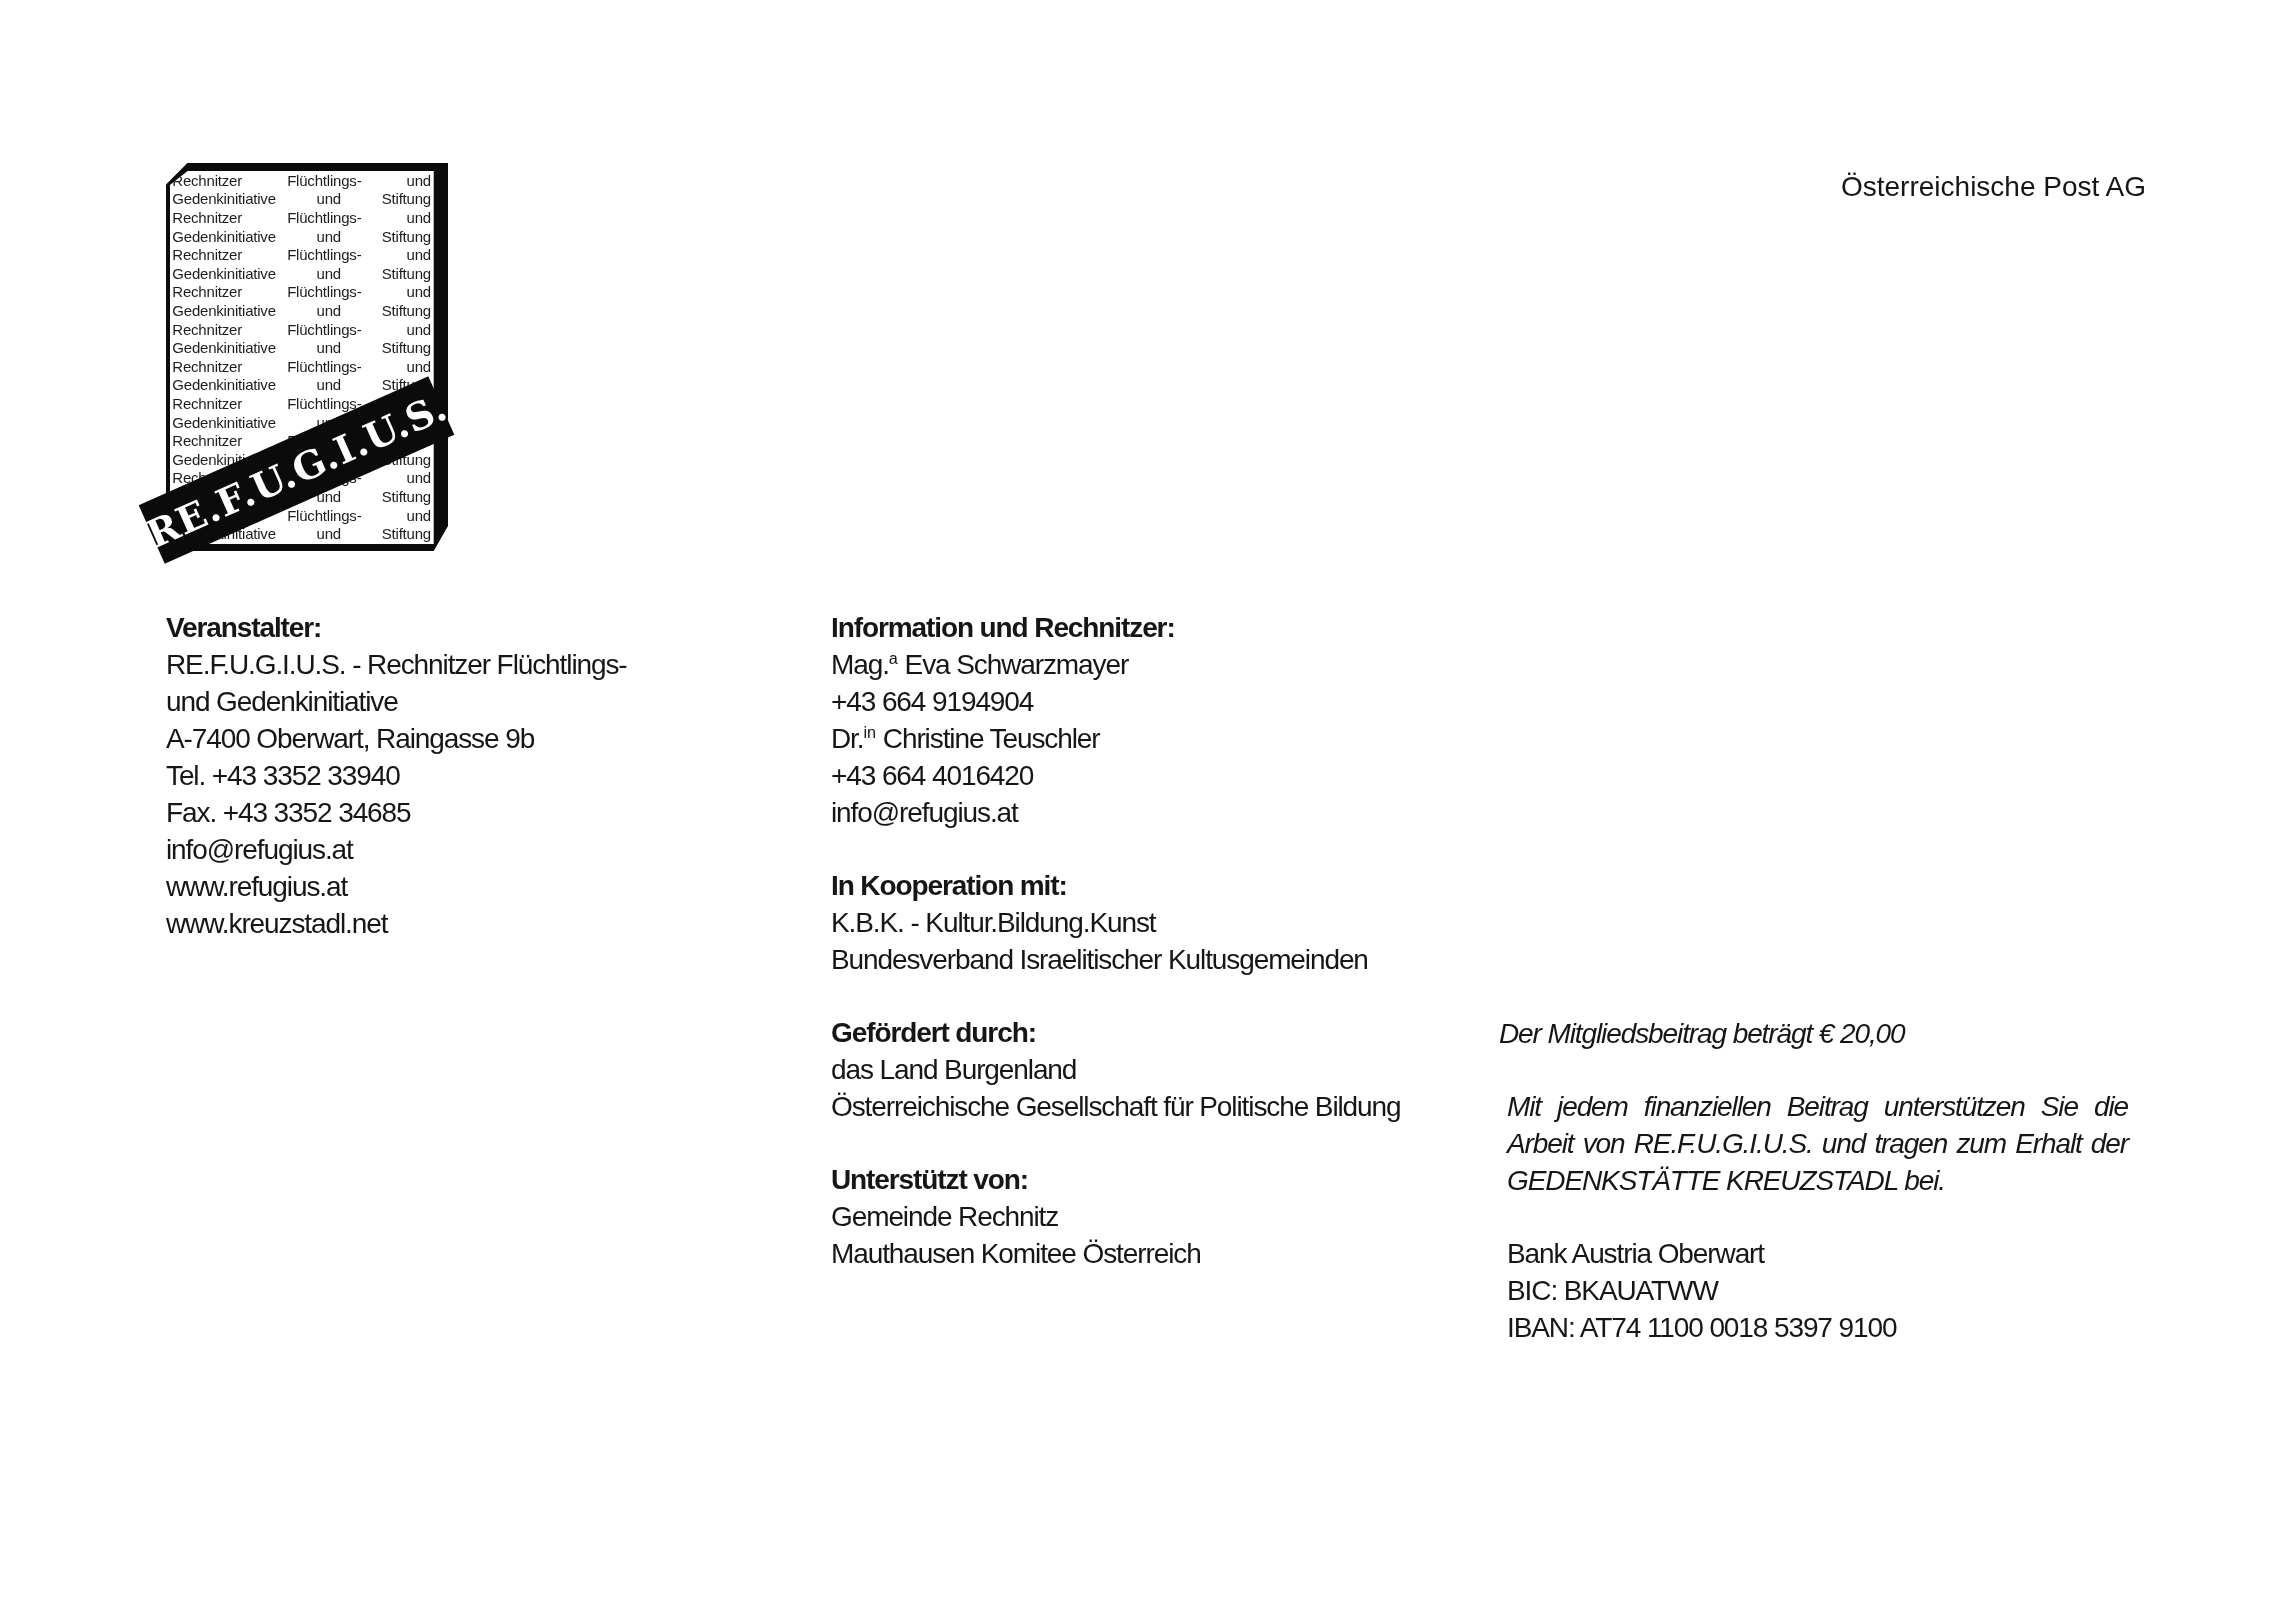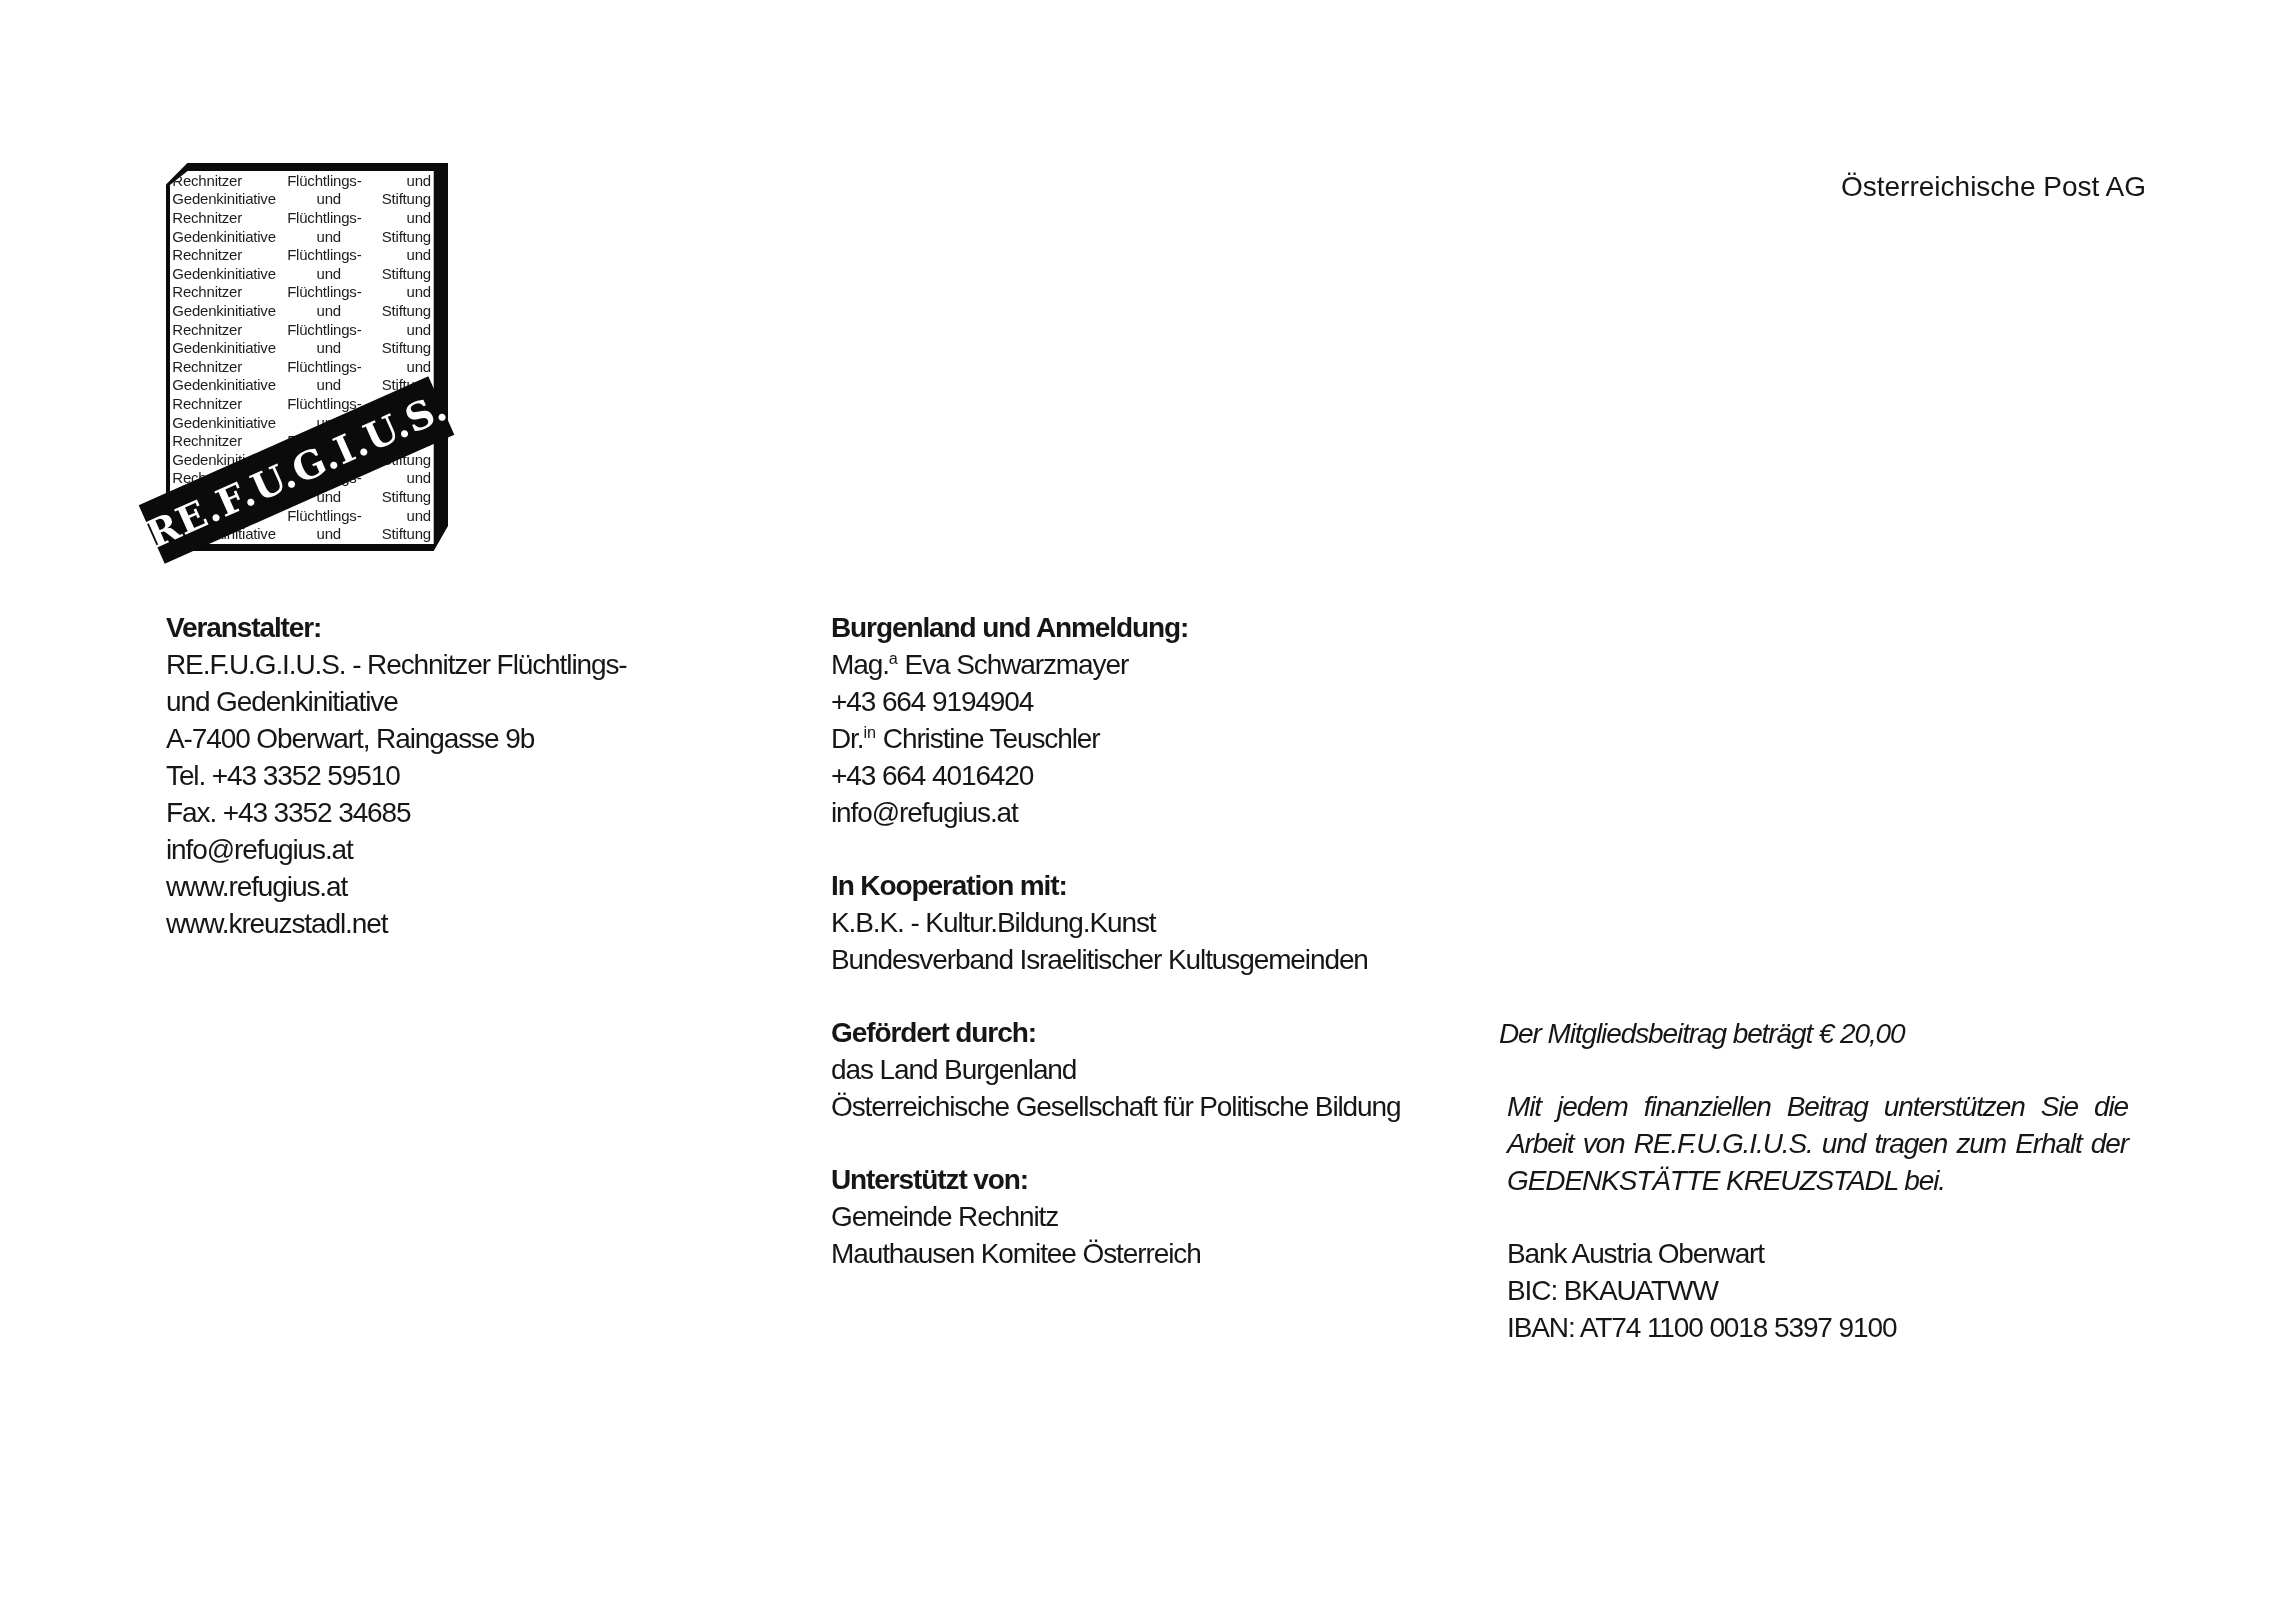--- a/index.html
+++ b/index.html
@@ -70,31 +70,31 @@
   <div class="postage">
     <div class="line">Österreichische Post AG</div>
   </div>
 
   <div class="col col-1">
     <div class="section">
       <div class="line head">Veranstalter:</div>
       <div class="line">RE.F.U.G.I.U.S. - Rechnitzer Flüchtlings-</div>
       <div class="line">und Gedenkinitiative</div>
       <div class="line">A-7400 Oberwart, Raingasse 9b</div>
-      <div class="line">Tel. +43 3352 59510</div>
+      <div class="line">Tel. +43 3352 33940</div>
       <div class="line">Fax. +43 3352 34685</div>
       <div class="line">info@refugius.at</div>
       <div class="line">www.refugius.at</div>
       <div class="line">www.kreuzstadl.net</div>
     </div>
   </div>
 
   <div class="col col-2">
     <div class="section">
-      <div class="line head">Burgenland und Anmeldung:</div>
+      <div class="line head">Information und Rechnitzer:</div>
       <div class="line"><span>Mag.</span><sup>a</sup><span> Eva Schwarzmayer</span></div>
       <div class="line">+43 664 9194904</div>
       <div class="line"><span>Dr.</span><sup>in</sup><span> Christine Teuschler</span></div>
       <div class="line">+43 664 4016420</div>
       <div class="line">info@refugius.at</div>
     </div>
     <div class="section">
       <div class="line head">In Kooperation mit:</div>
       <div class="line">K.B.K. - Kultur.Bildung.Kunst</div>
       <div class="line">Bundesverband Israelitischer Kultusgemeinden</div>

